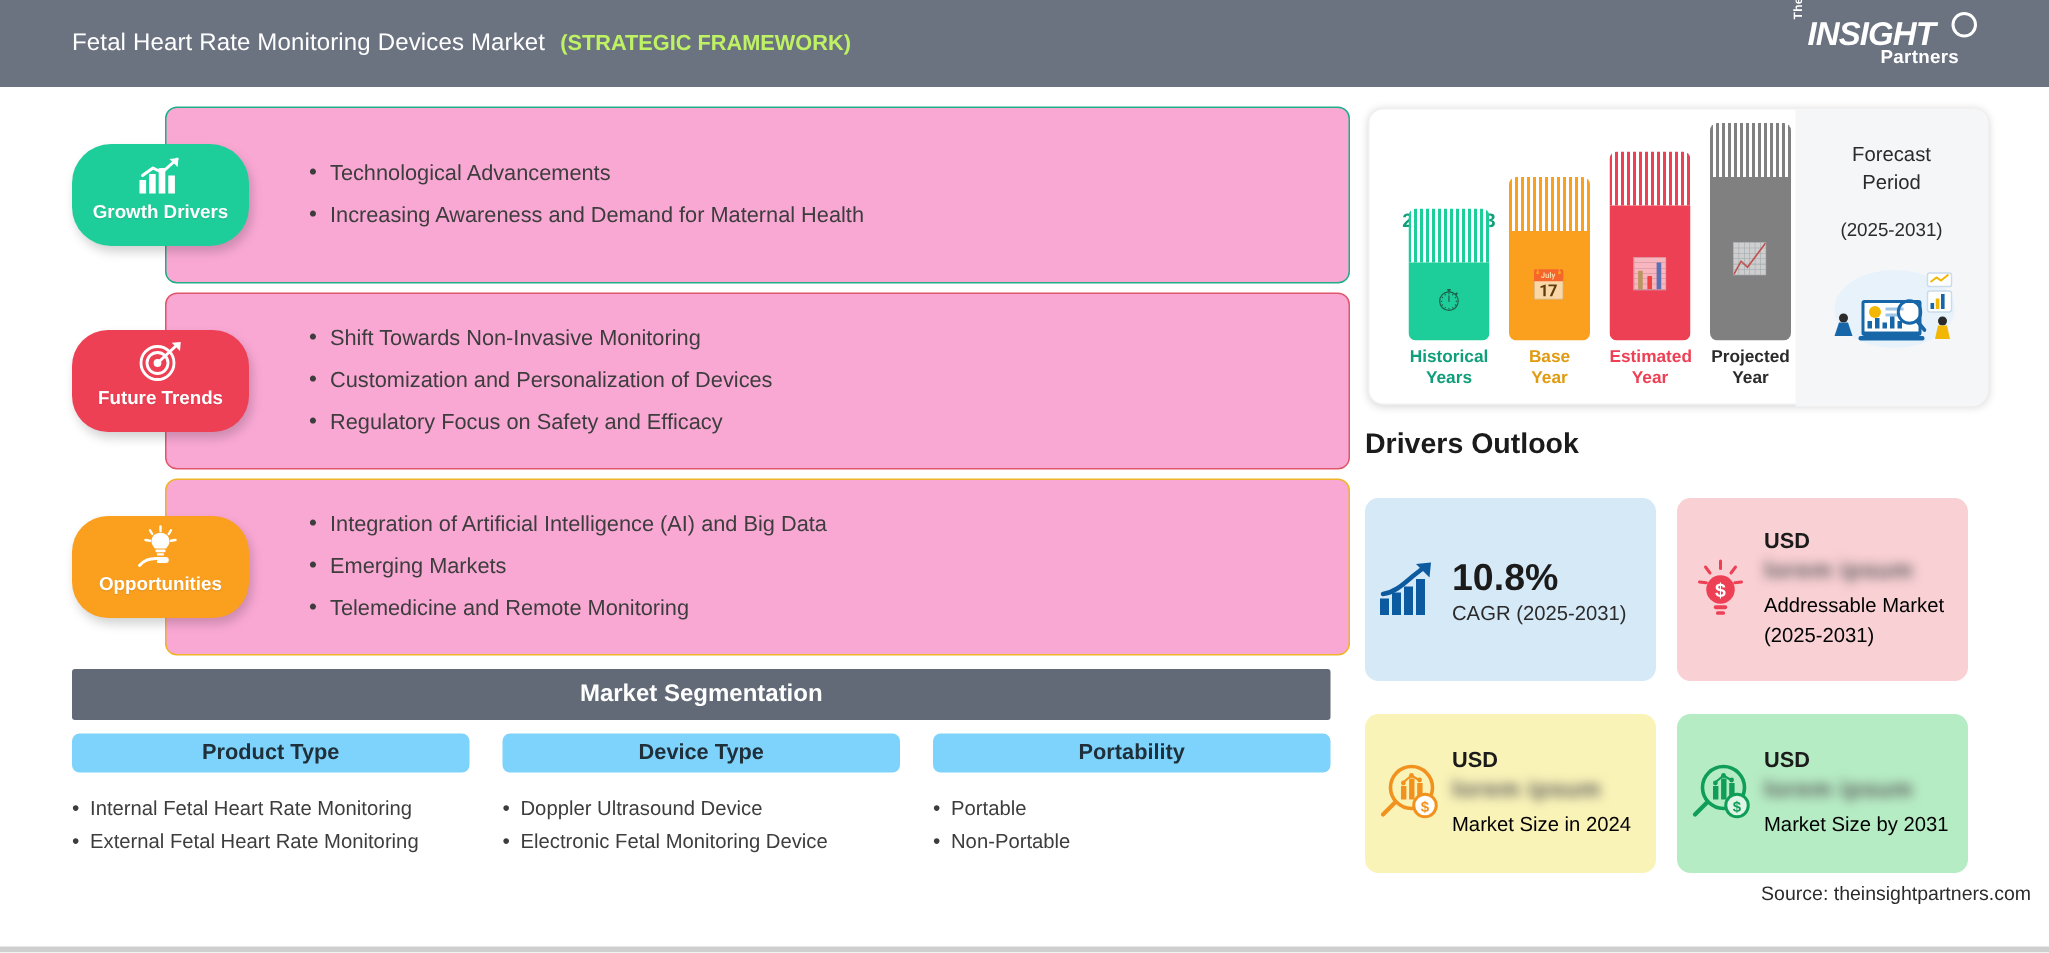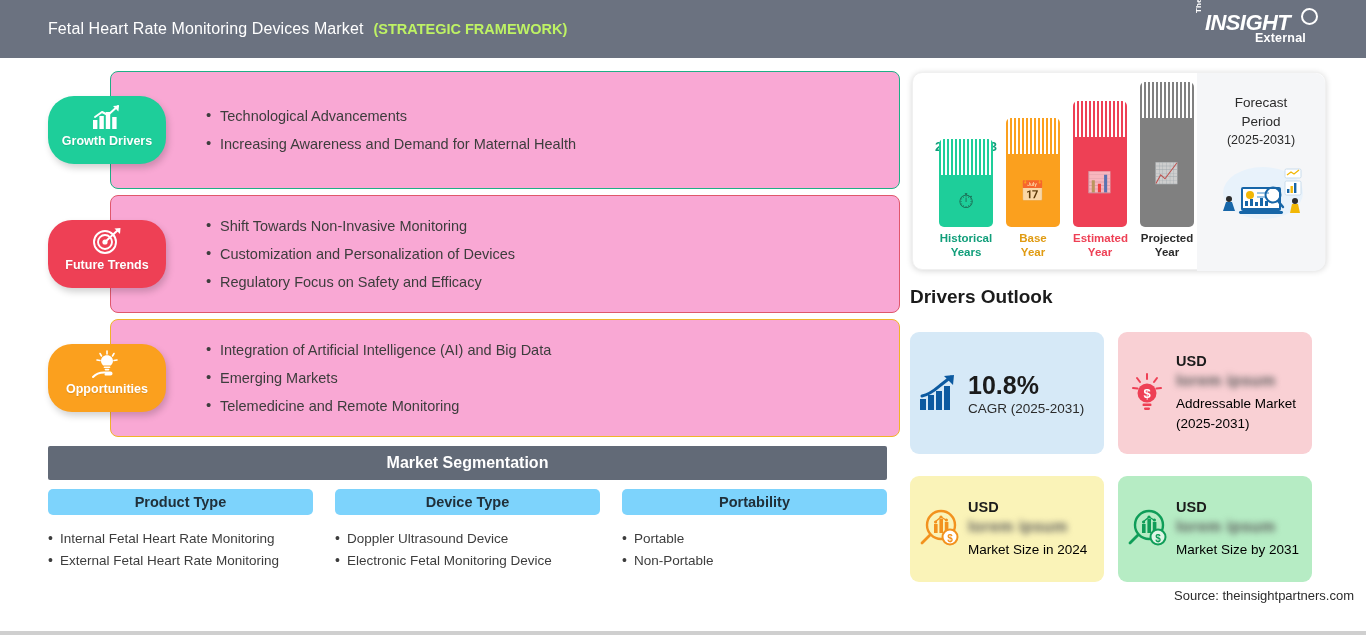--- a/index.html
+++ b/index.html
@@ -143,21 +143,21 @@
   .fc-cap {
     margin-top:5px; font-size:11.5px; font-weight:bold; line-height:13.5px;
   }
 
   .fc-right {
     position:absolute; right:0; top:0; width:128px; height:198px;
     background:#f5f6f8; border-radius:0 10px 10px 0;
     display:flex; flex-direction:column; align-items:center;
   }
   .fc-right .fr-t1 { margin-top:20px; font-size:13.5px; color:#2b2b2b; line-height:19px; text-align:center;}
-  .fc-right .fr-t2 { font-size:12.5px; color:#2b2b2b; margin-top:2px; }
+  .fc-right .fr-t2 { font-size:12.5px; color:#2b2b2b; margin-top:15px; }
   .fc-illo { margin-top:14px; width:100px; height:62px; }
 
   .mo-title {
     position:absolute; left:10px; top:228px;
     font-size:19px; font-weight:bold; color:#1b1b1b;
   }
 
   .mo-card {
     position:absolute; width:194px; border-radius:9px;
   }
@@ -196,21 +196,21 @@
 
   <div class="header">
     <div class="header-title-wrap">
       <div class="header-title">Fetal Heart Rate Monitoring Devices Market</div>
       <div class="header-sub">(STRATEGIC FRAMEWORK)</div>
     </div>
     <div class="logo">
       <div class="lg-the">The</div>
       <div class="lg-insight">INSIGHT</div>
       <div class="lg-ring"></div>
-      <div class="lg-partners">External</div>
+      <div class="lg-partners">Partners</div>
     </div>
   </div>
 
   <div class="body-area">
 
     <div class="left-col">
 
       <div class="seg-card growth">
         <ul class="seg-list">
           <li>Technological Advancements</li>

